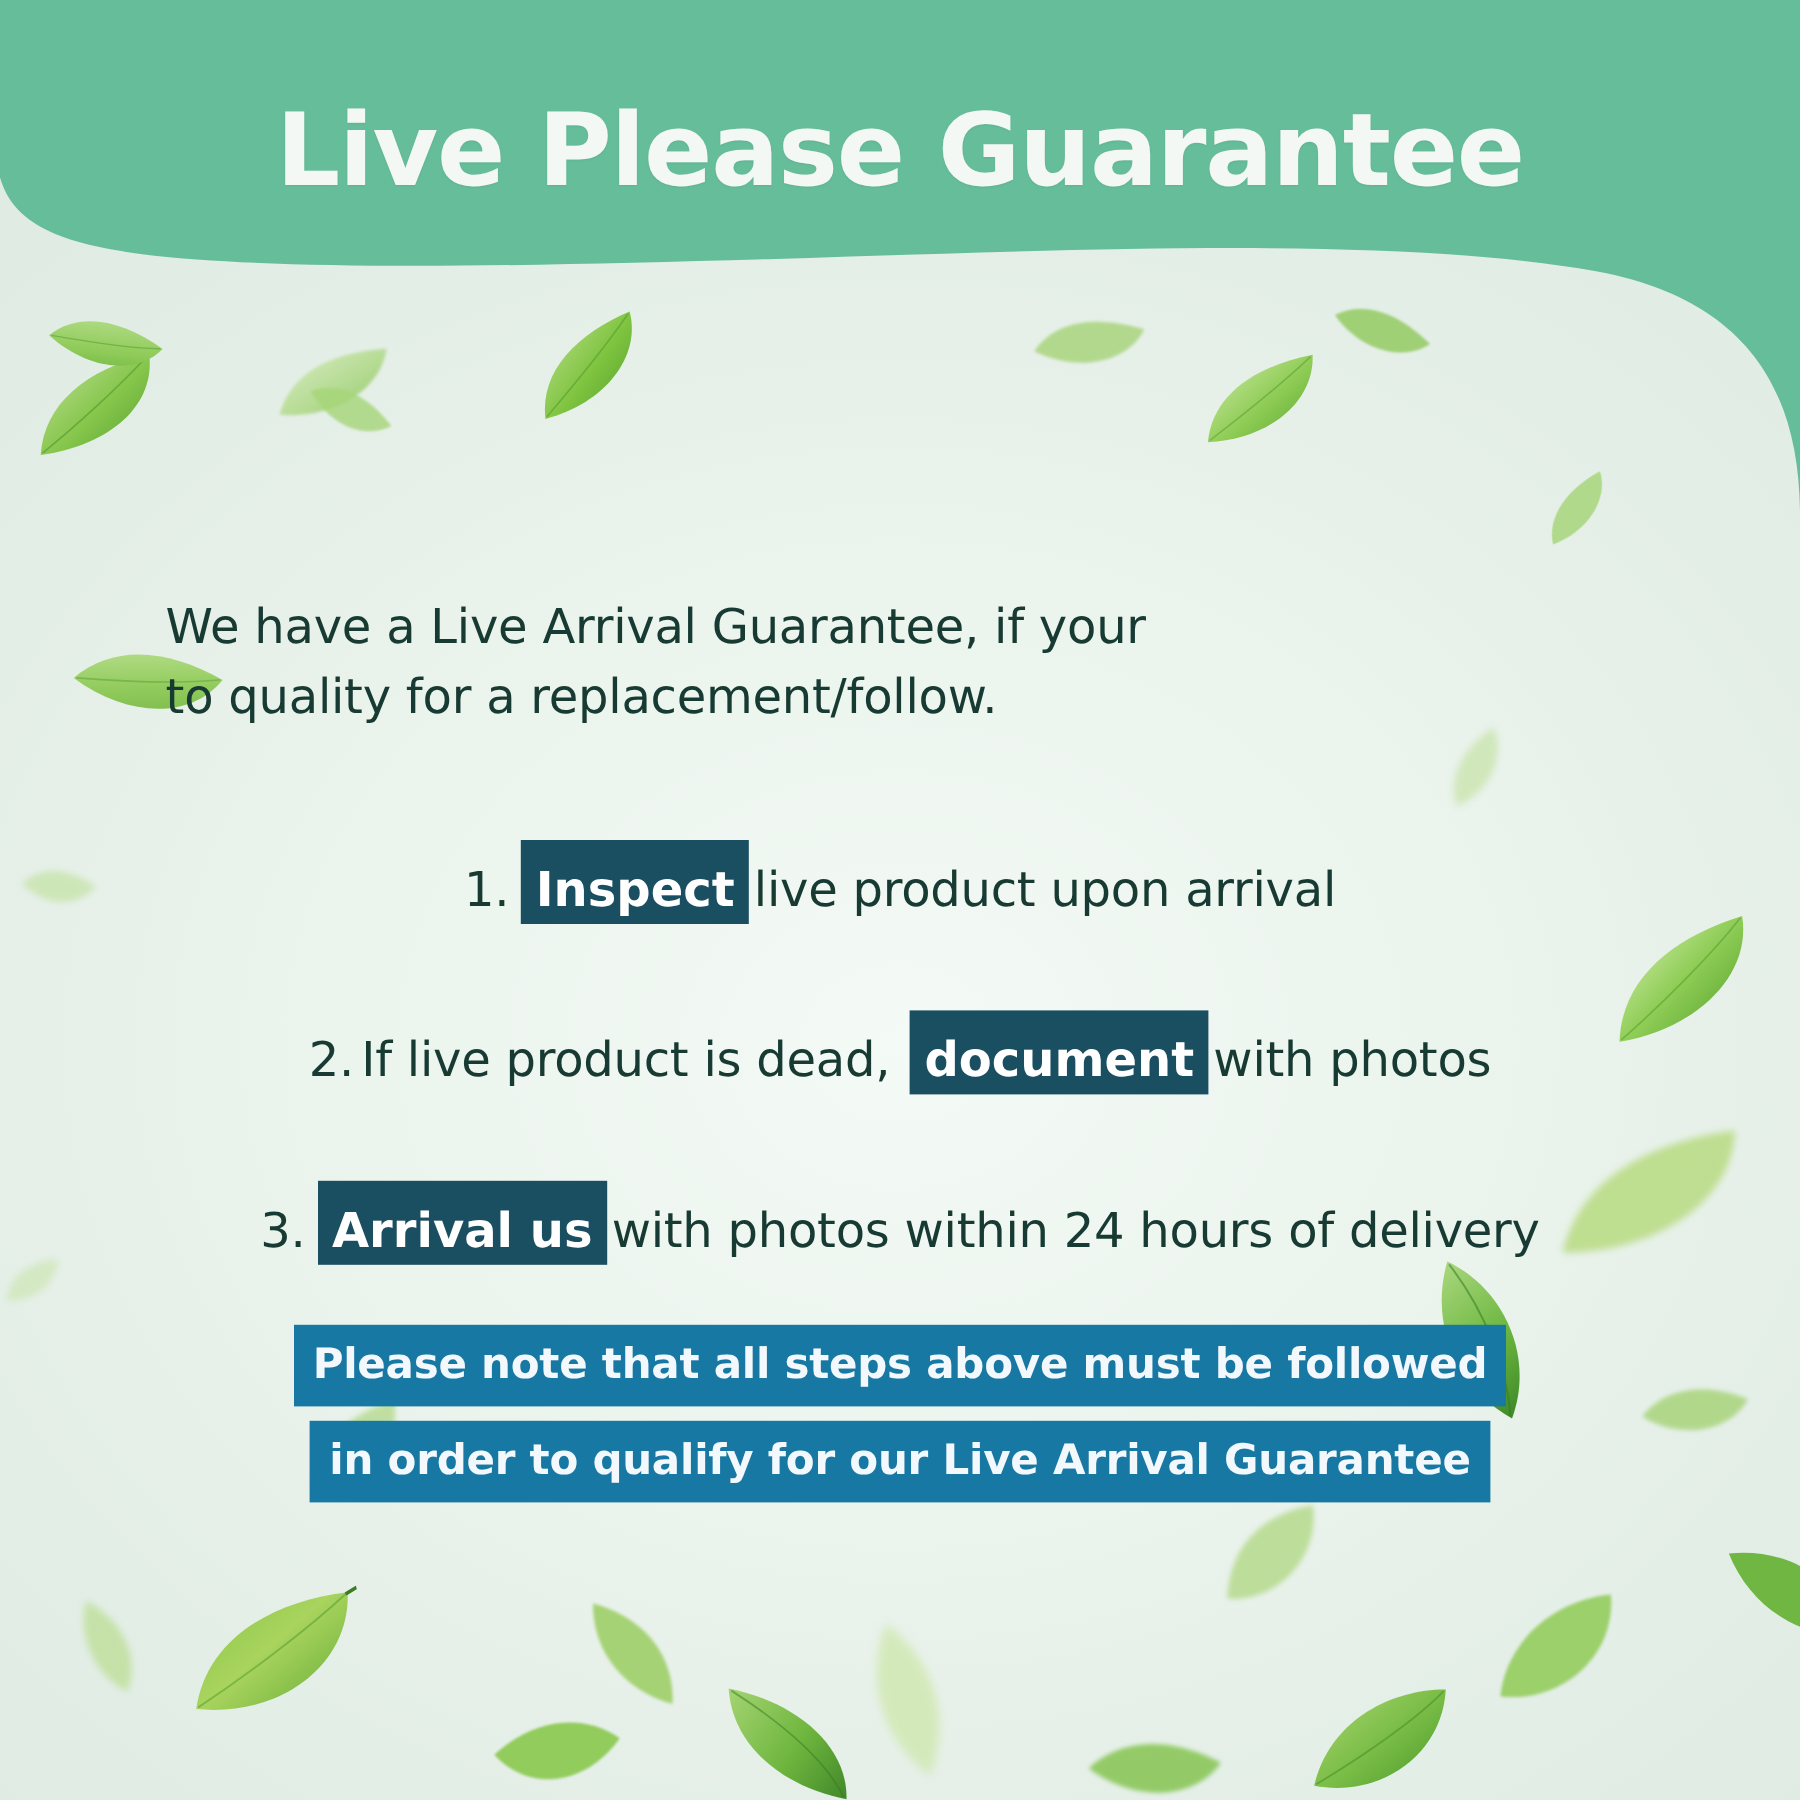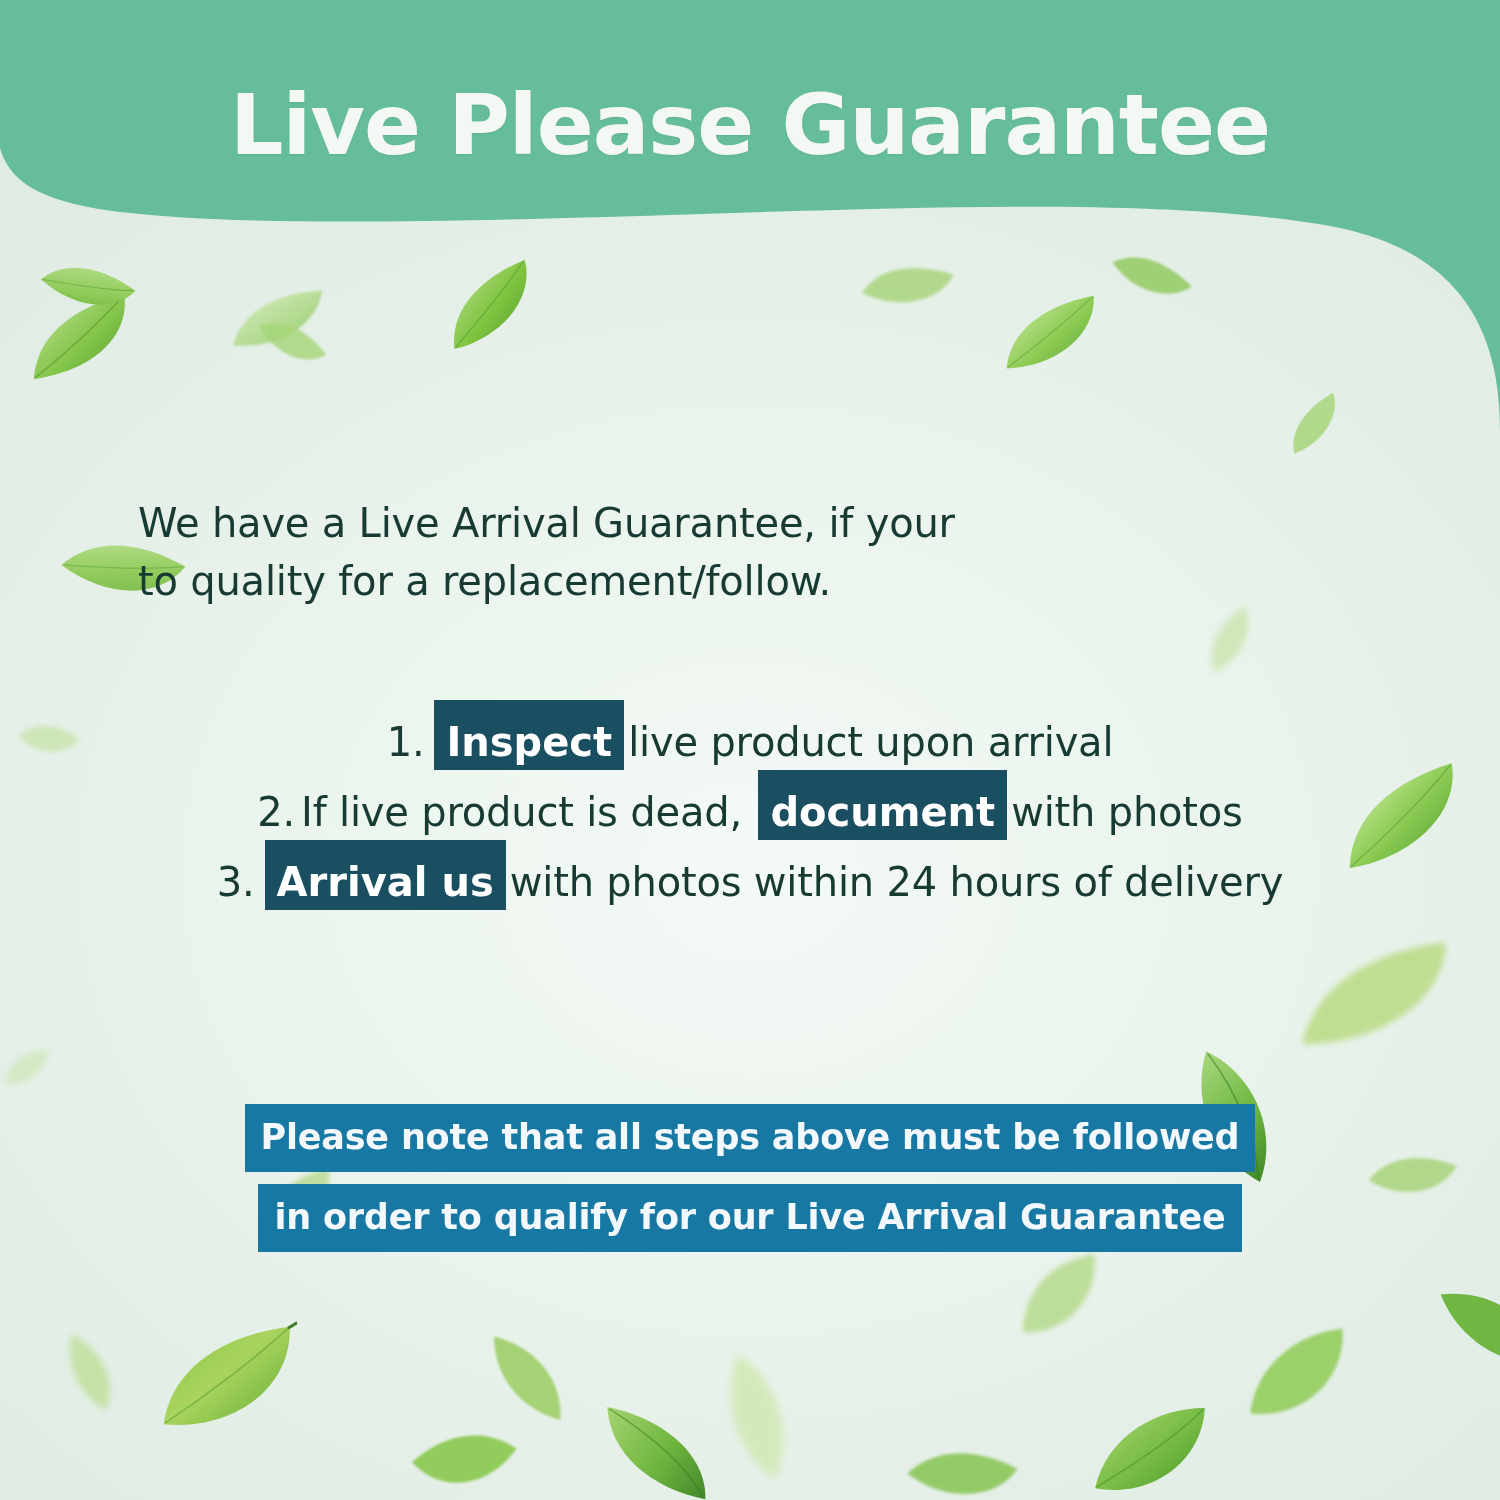--- a/index.html
+++ b/index.html
@@ -56,21 +56,21 @@
   .steps{position:absolute;left:0;top:700px;width:1500px;}
   .step{
     width:1500px;text-align:center;
     color:#173a32;
     font-family:"DejaVu Sans","Liberation Sans",sans-serif;
     font-size:40px;
     line-height:52px;
     letter-spacing:-.2px;
     white-space:nowrap;
   }
-  .step + .step{}
+  .step + .step{margin-top:72px;}
   .step .num{margin-right:6px;}
   .hl{
     display:inline-block;
     background:#1a4e61;
     color:#ffffff;
     font-weight:700;
     padding:20px 12px 6px 12px;
     margin:0 4px;
     line-height:44px;
     vertical-align:baseline;

